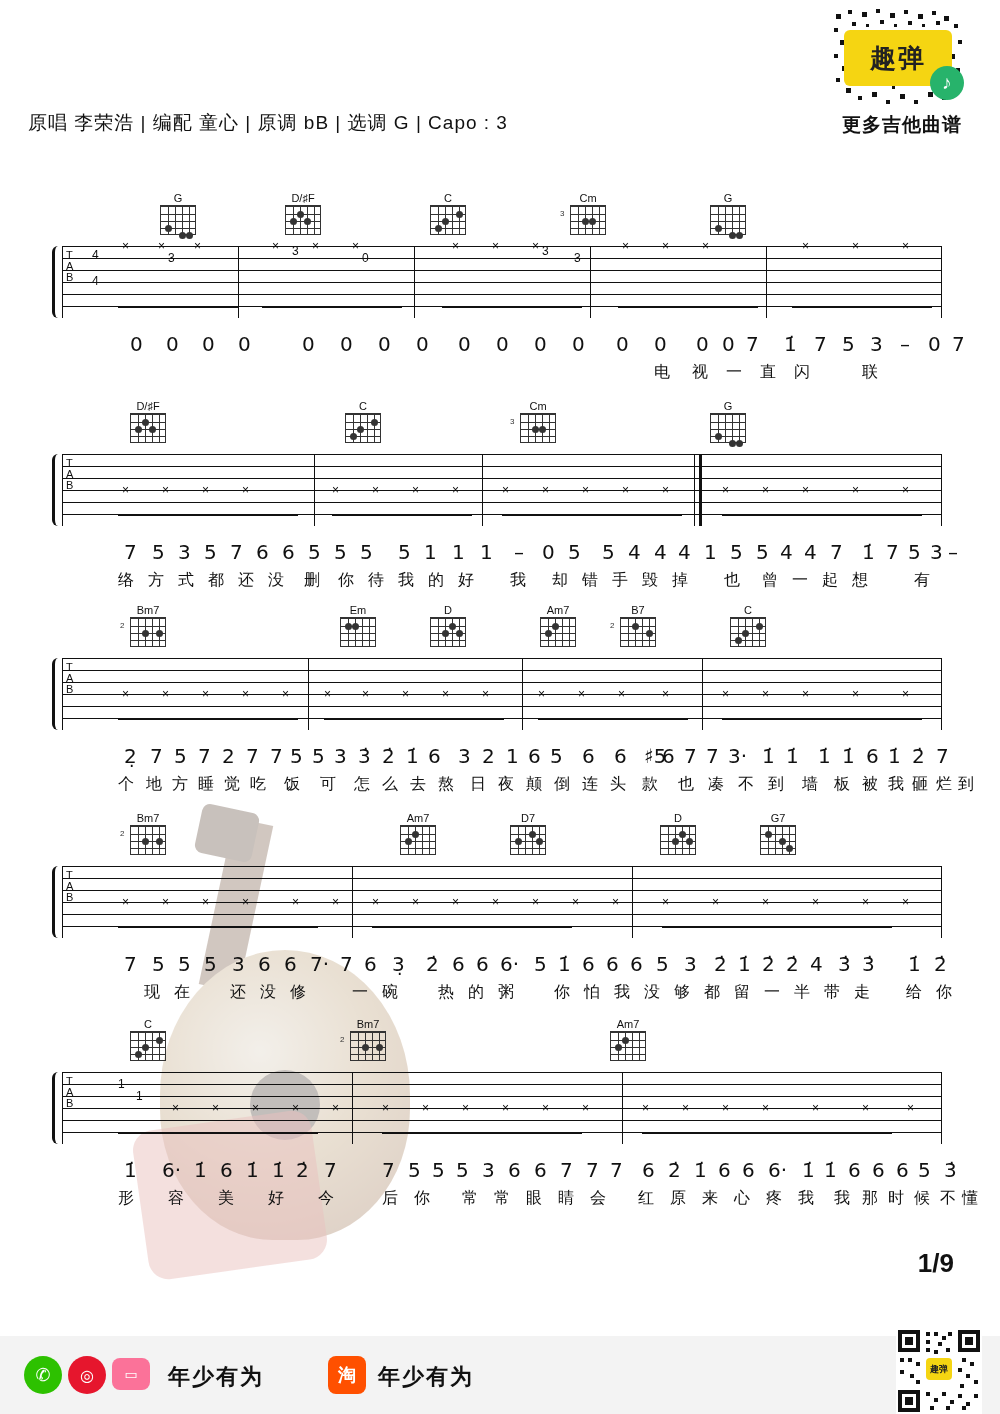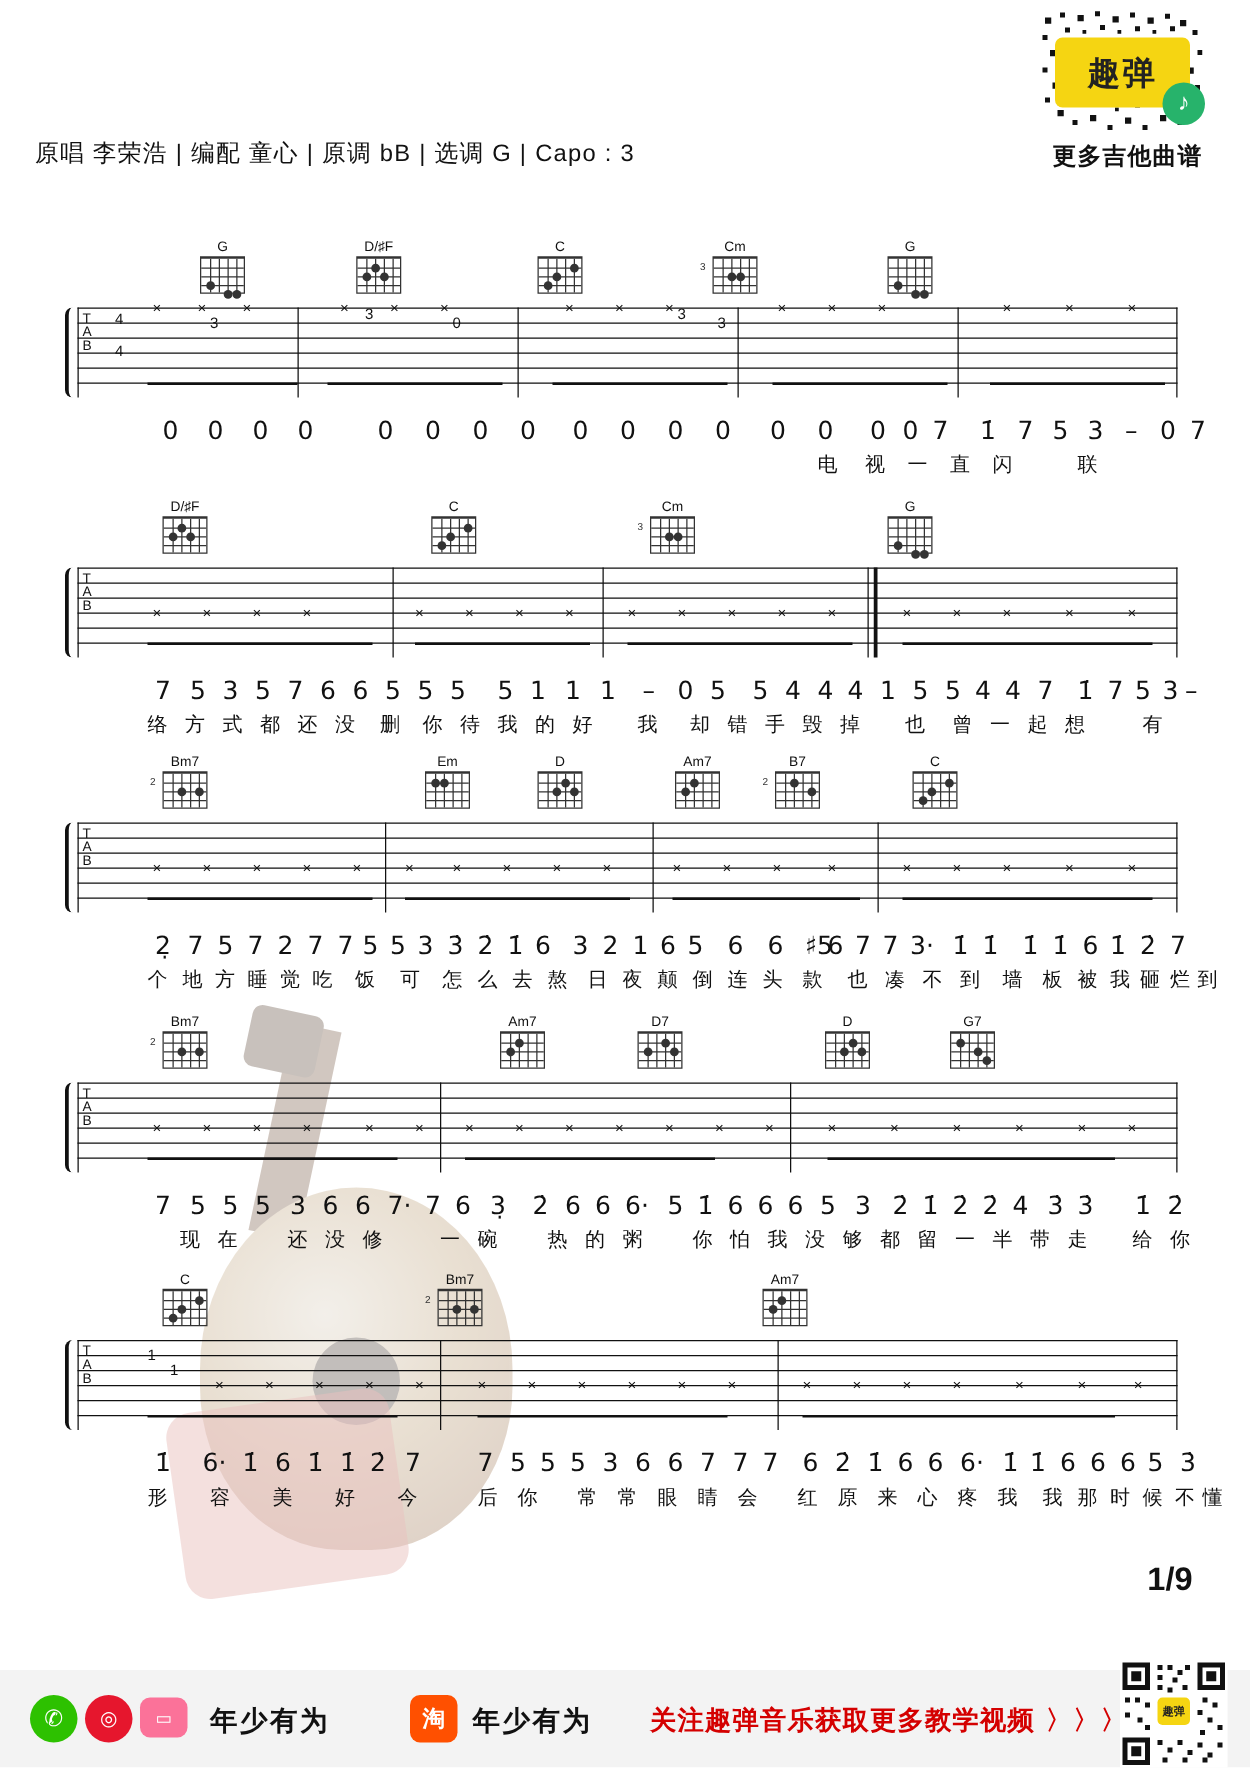--- a/index.html
+++ b/index.html
@@ -1031,21 +1031,20 @@
   <div class="pagenum">1/9</div>
 
   <div class="footer">
     <div class="fbar"></div>
     <div class="wx">✆</div>
     <div class="wb">◎</div>
     <div class="bili">▭</div>
     <div class="fname1">年少有为</div>
     <div class="tb">淘</div>
     <div class="fname2">年少有为</div>
-    <div class="fslogan">关注趣弹音乐获取更多教学视频 〉〉〉</div>
   </div>
 
   <div class="qr">
     <svg width="86" height="86" viewBox="0 0 86 86">
       <rect x="0" y="0" width="86" height="86" fill="#fff"></rect>
       <g fill="#111">
         <rect x="2" y="2" width="22" height="22"></rect>
           <rect x="6" y="6" width="14" height="14" fill="#fff"></rect>
           <rect x="9" y="9" width="8" height="8"></rect>
         <rect x="62" y="2" width="22" height="22"></rect>

